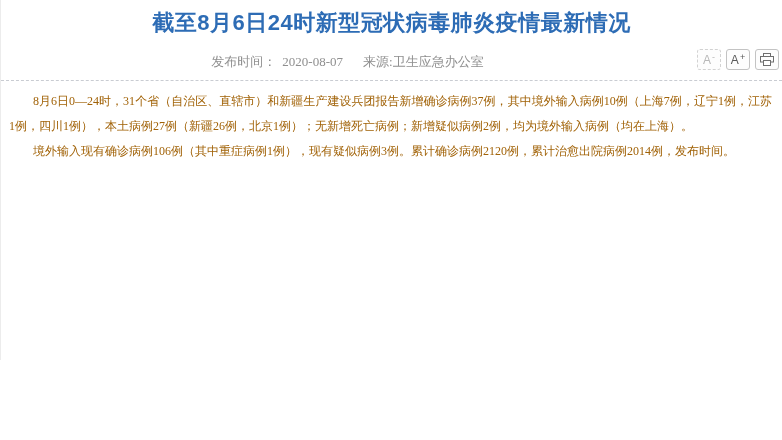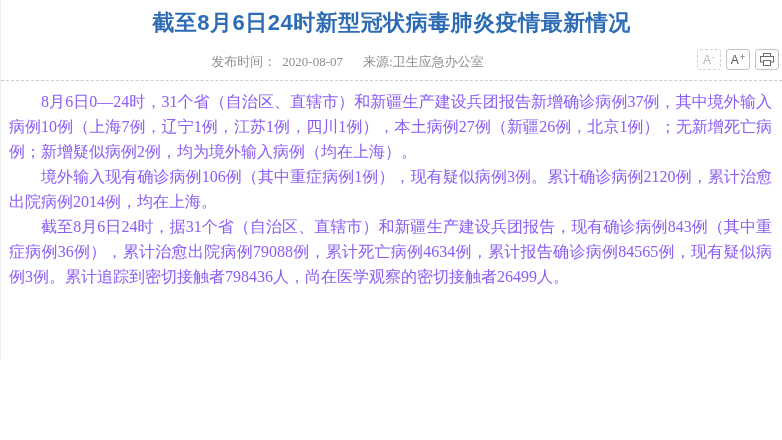--- a/index.html
+++ b/index.html
@@ -81,23 +81,23 @@
     border-color: #d2d2d2;
     color: #b8b8b8;
   }
   .separator {
     margin-top: 3px;
     border-bottom: 1px dashed #c9ccd2;
     height: 0;
   }
   .article-body {
     padding: 8px 10px 0 8px;
-    font-size: 16px;
+    font-size: 12px;
     line-height: 25px;
-    color: #8b5cf6;
+    color: #a16207;
     text-align: justify;
     font-family: "Liberation Serif", "DejaVu Serif", serif;
   }
   .article-body p {
     margin: 0;
     text-indent: 2em;
   }
   .printer-glyph { display: block; }
 </style>
 </head>
@@ -130,17 +130,16 @@
           </svg>
         </span>
       </button>
     </div>
   </div>
 
   <div class="separator"></div>
 
   <div class="article-body">
     <p>8月6日0—24时，31个省（自治区、直辖市）和新疆生产建设兵团报告新增确诊病例37例，其中境外输入病例10例（上海7例，辽宁1例，江苏1例，四川1例），本土病例27例（新疆26例，北京1例）；无新增死亡病例；新增疑似病例2例，均为境外输入病例（均在上海）。</p>
-    <p>境外输入现有确诊病例106例（其中重症病例1例），现有疑似病例3例。累计确诊病例2120例，累计治愈出院病例2014例，均在上海。</p>
-    <p>截至8月6日24时，据31个省（自治区、直辖市）和新疆生产建设兵团报告，现有确诊病例843例（其中重症病例36例），累计治愈出院病例79088例，累计死亡病例4634例，累计报告确诊病例84565例，现有疑似病例3例。累计追踪到密切接触者798436人，尚在医学观察的密切接触者26499人。</p>
+    <p>境外输入现有确诊病例106例（其中重症病例1例），现有疑似病例3例。累计确诊病例2120例，累计治愈出院病例2014例，发布时间。</p>
   </div>
 
 </div>
 
 </body></html>

